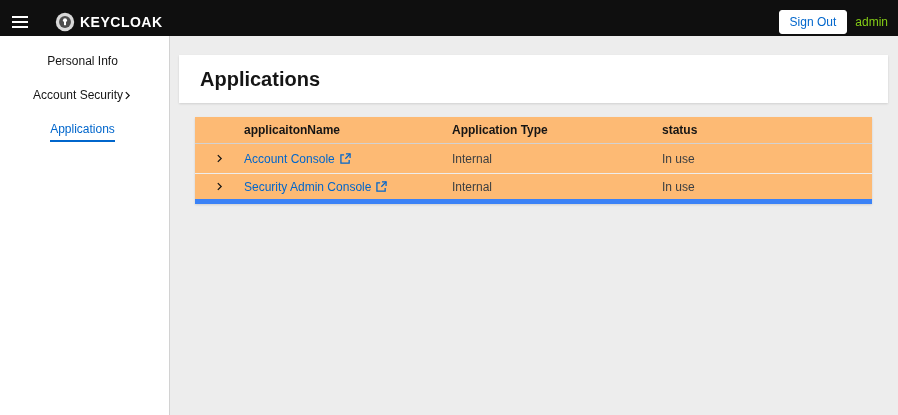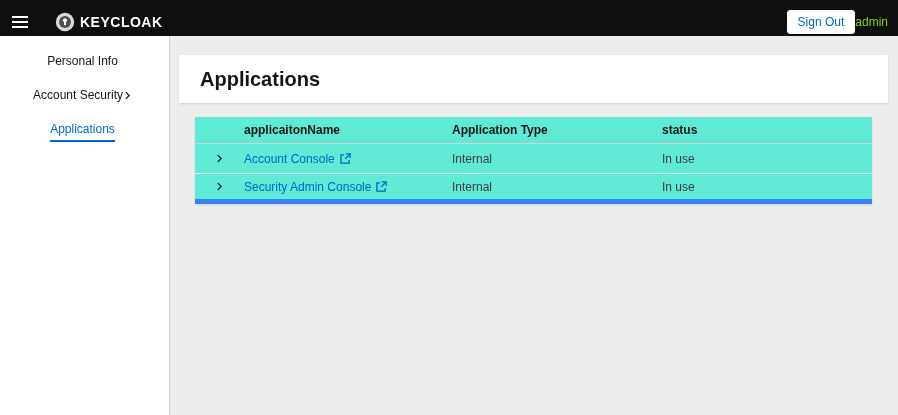--- a/index.html
+++ b/index.html
@@ -23,21 +23,21 @@
     width: 30px; height: 28px;
     display: flex; flex-direction: column; justify-content: center; gap: 3px;
     background: transparent; border: none; cursor: pointer; padding: 0 6px 0 2px;
   }
   .hamburger span { display: block; width: 16px; height: 2px; background: #ffffff; }
   .brand { display: flex; align-items: center; gap: 4px; margin-left: 14px; }
   .brand-logo { width: 22px; height: 22px; display: block; }
   .brand-text {
     color: #ffffff; font-weight: 700; font-size: 14px; letter-spacing: 0.5px;
   }
-  .masthead-right { margin-left: auto; display: flex; align-items: center; gap: 0; }
+  .masthead-right { margin-left: auto; display: flex; align-items: center; gap: 8px; }
   .signout-btn {
     background: #ffffff; color: #0066cc;
     border: 1px solid #ffffff; border-radius: 3px;
     font-size: 12px; font-family: "Liberation Sans", sans-serif;
     padding: 4px 10px; cursor: pointer;
   }
   .username { color: #84cc16; font-size: 12px; padding-right: 2px; }
 
   
   .sidebar {
@@ -66,21 +66,21 @@
     background: #ffffff;
     margin: 19px 10px 14px 8px;
     height: 48px;
     display: flex; align-items: center;
     padding-left: 21px;
     box-shadow: 0 1px 2px rgba(3,3,3,0.12);
   }
   .page-title { font-size: 20px; font-weight: 700; color: #151515; }
 
   .table-card {
-    background: #5eead4;
+    background: #fdba74;
     margin: 0 26px 0 24px;
     box-shadow: 0 1px 2px rgba(3,3,3,0.12);
     font-size: 12px;
   }
   .t-row {
     display: grid;
     grid-template-columns: 49px 208px 210px 1fr;
     align-items: center;
   }
   .t-head {

